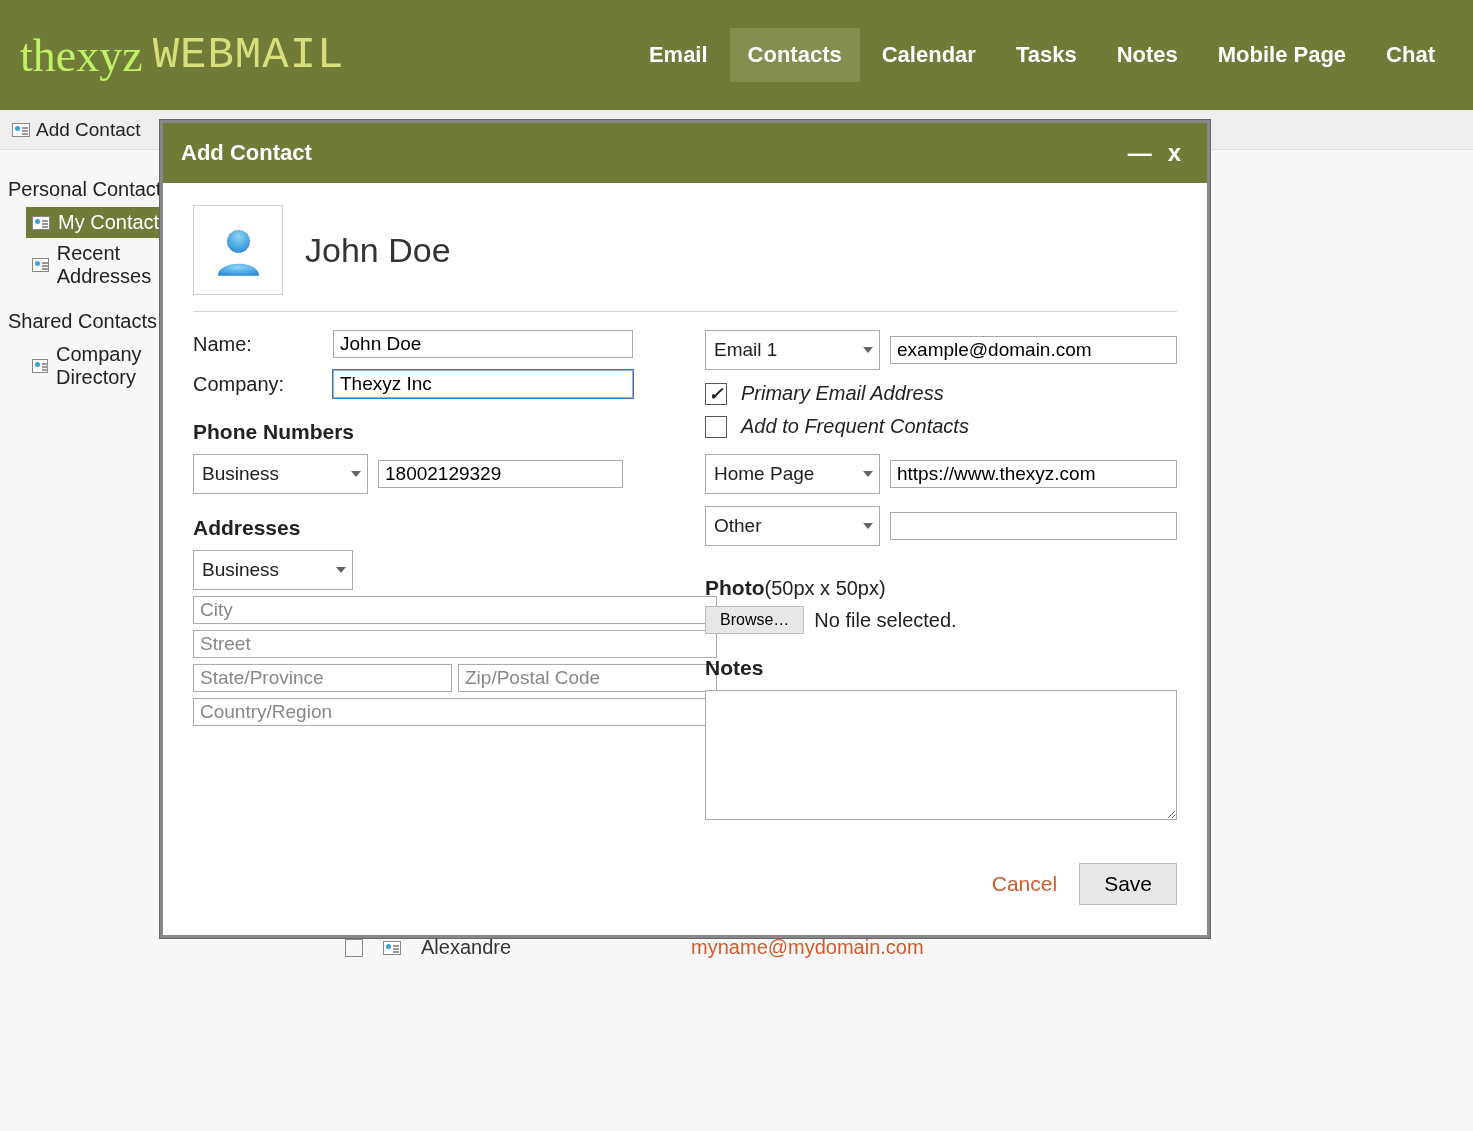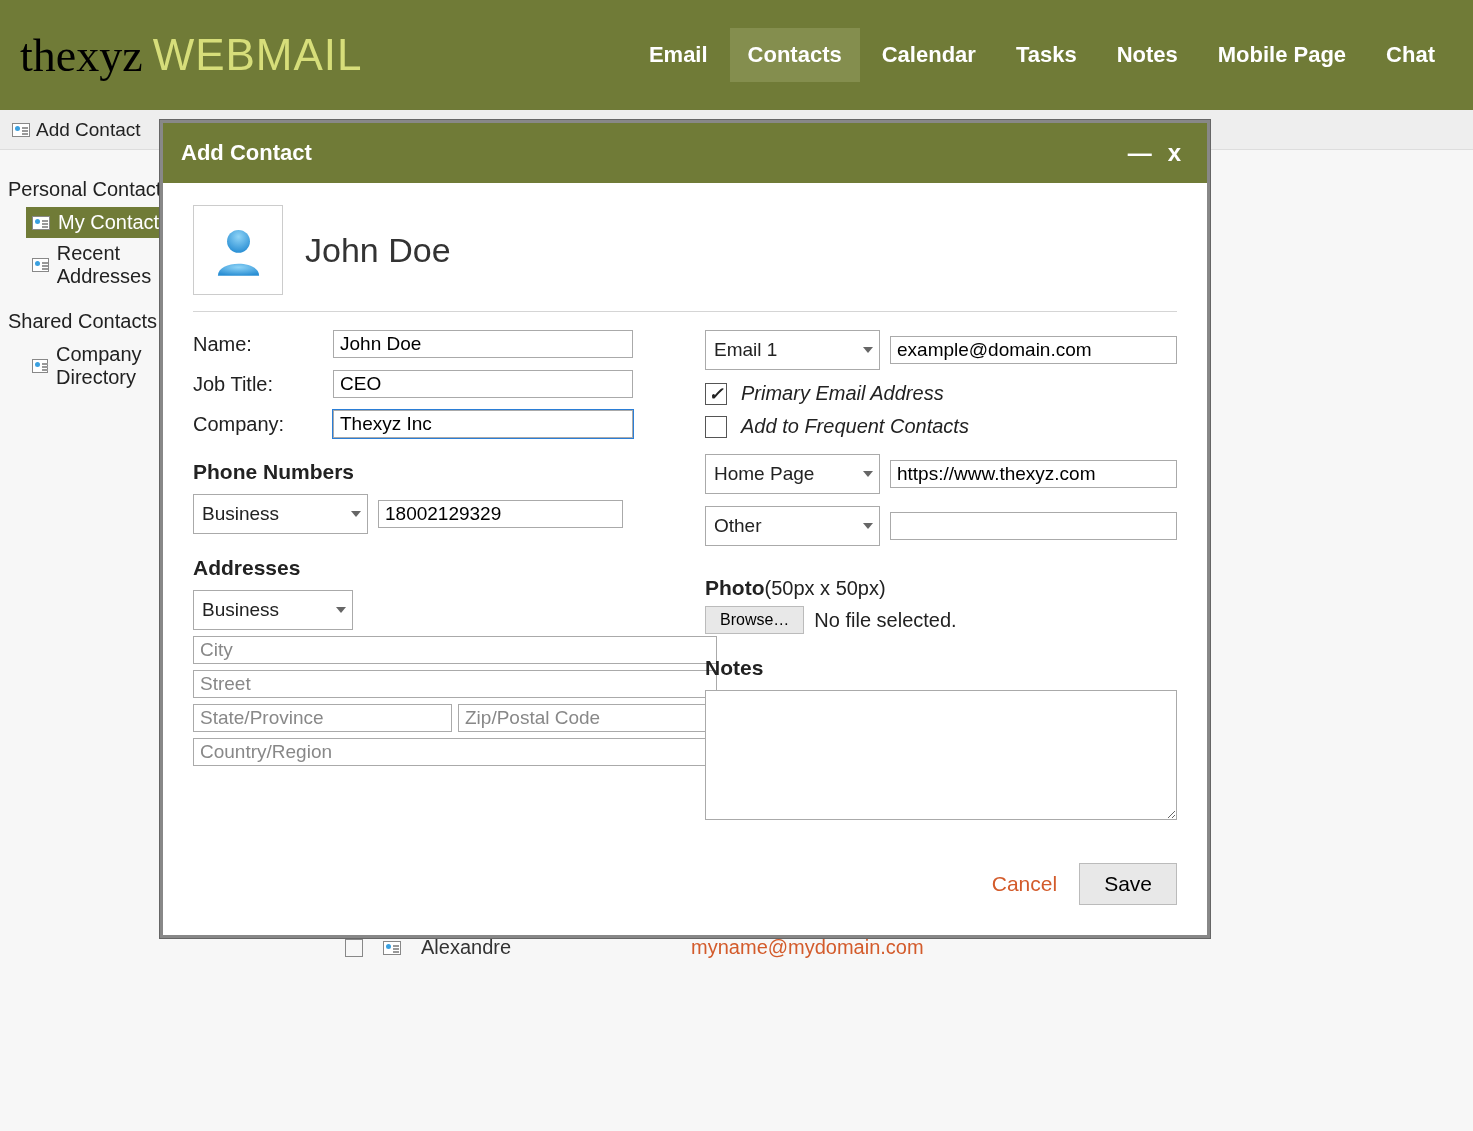--- a/index.html
+++ b/index.html
@@ -12,28 +12,28 @@
   }
   
   .header {
     background: #707b37;
     height: 110px;
     display: flex;
     align-items: center;
     padding: 0 20px;
   }
   .brand-thexyz {
-    color: #000000;
+    color: #bef264;
     font-family: "Brush Script MT", cursive;
     font-size: 46px;
     margin-right: 10px;
   }
   .brand-webmail {
     color: #d7de7a;
-    font-family: Liberation Sans, sans-serif;
+    font-family: Liberation Mono, monospace;
     font-size: 44px;
     letter-spacing: 1px;
   }
   .nav {
     margin-left: auto;
     display: flex;
     gap: 4px;
   }
   .nav-item {
     color: #fff;
@@ -365,24 +365,20 @@
     <hr class="sep">
 
     <div class="columns">
 
       <div class="col">
         <div class="form-row">
           <label class="lbl">Name:</label>
           <input type="text" class="w300" value="John Doe" style="">
         </div>
         <div class="form-row">
-          <label class="lbl">Job Title:</label>
-          <input type="text" class="w300" value="CEO" style="">
-        </div>
-        <div class="form-row">
           <label class="lbl">Company:</label>
           <input type="text" class="w300" style="outline: rgb(43, 126, 214) solid 1.5px;" value="Thexyz Inc">
         </div>
 
         <div class="section-heading">Phone Numbers</div>
         <div class="form-row">
           <div class="select-box w175">
             <span>Business</span>
             <span class="caret"></span>
           </div>

